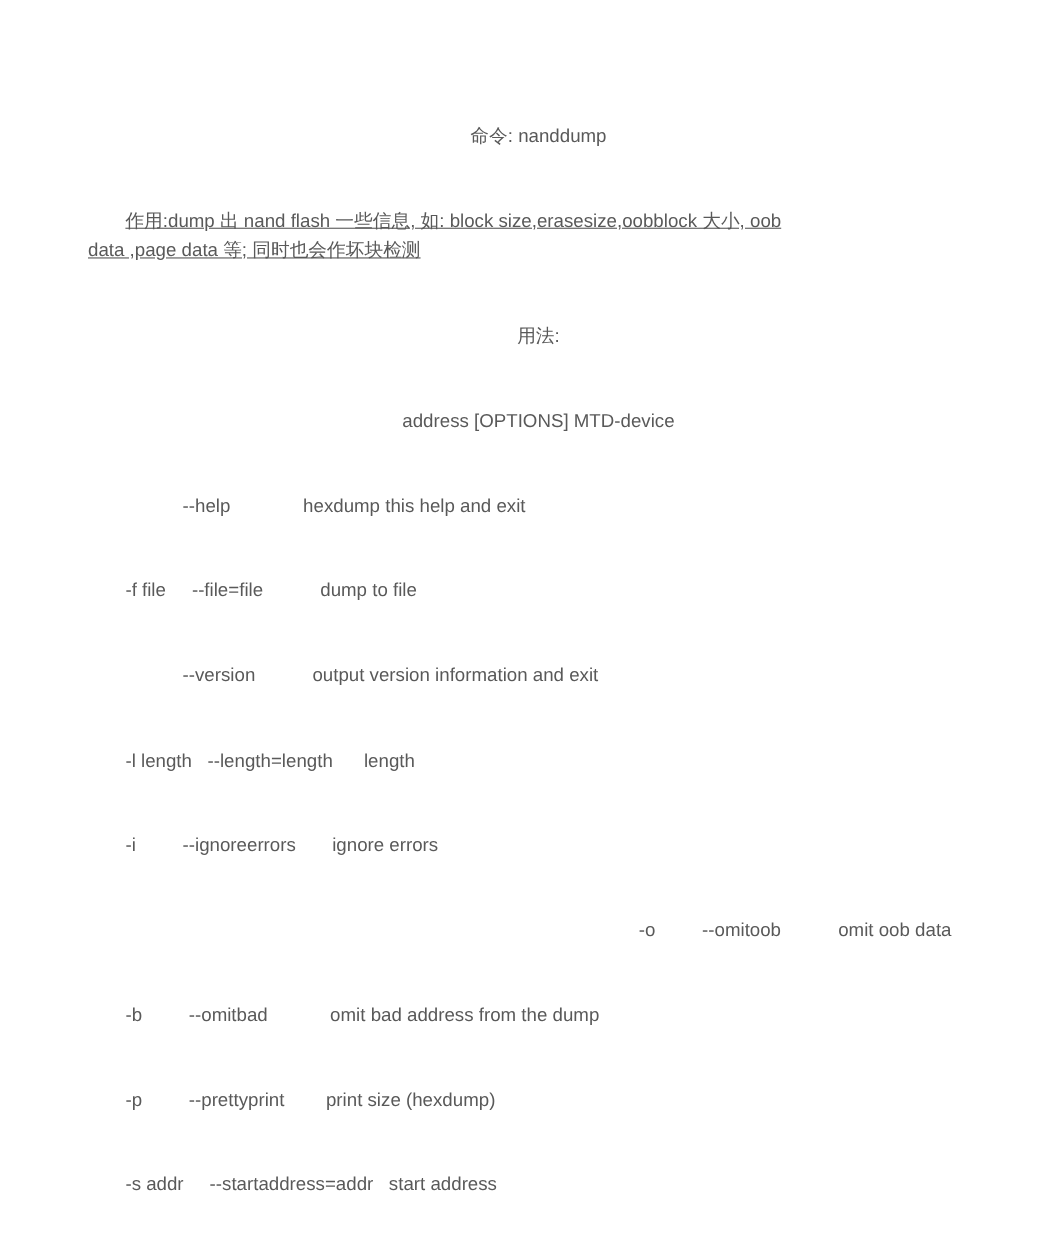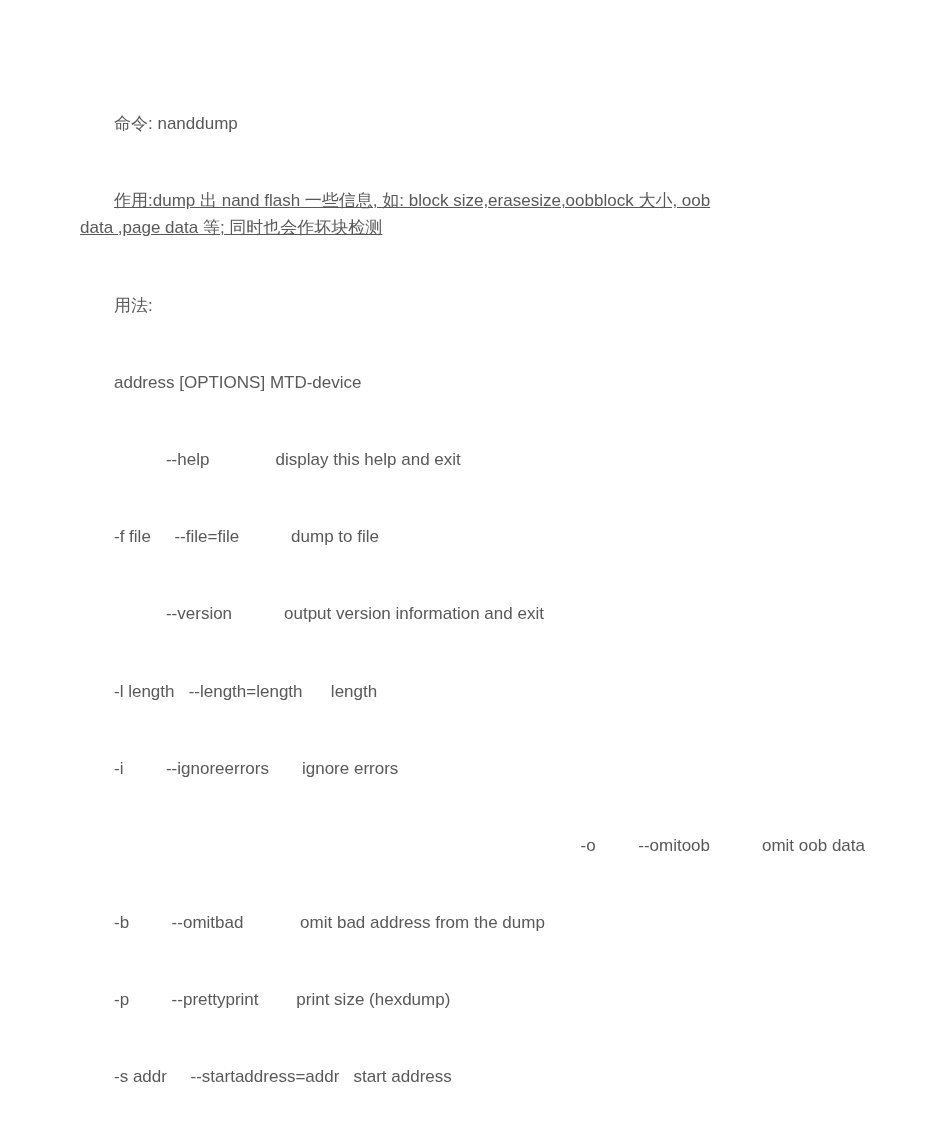--- a/index.html
+++ b/index.html
@@ -11,20 +11,21 @@
     font-size: 17px;
     width: 945px;
   }
   .page {
     padding: 110px 80px 60px 80px;
     line-height: 1.6;
   }
   .para {
     margin-bottom: 50px;
     text-indent: 2em;
+    text-align: center;
   }
   .opt-line {
     margin-bottom: 50px;
     white-space: pre;
   }
   .hang {
     text-indent: 0;
     padding-left: 0;
     text-decoration: underline;
   }
@@ -38,21 +39,21 @@
 
   <div class="hang" style="margin-bottom:50px;">
     <div style="text-indent:2em;">作用:dump 出 nand flash 一些信息, 如: block size,erasesize,oobblock  大小, oob</div>
     <div style="text-indent:0;">data ,page data 等;  同时也会作坏块检测</div>
   </div>
 
   <div class="para">用法:</div>
 
   <div class="para">address [OPTIONS] MTD-device</div>
 
-  <div class="opt-line" style="text-indent:2em;">           --help              display this help and exit</div>
+  <div class="opt-line" style="text-indent:2em;">           --help              hexdump this help and exit</div>
   <div class="opt-line" style="text-indent:2em;">-f file     --file=file           dump to file</div>
   <div class="opt-line" style="text-indent:2em;">           --version           output version information and exit</div>
   <div class="opt-line" style="text-indent:2em;">-l length   --length=length      length</div>
   <div class="opt-line" style="text-indent:2em;">-i         --ignoreerrors       ignore errors</div>
   <div class="opt-line" style="text-indent:2em;text-align:right;">-o         --omitoob           omit oob data</div>
   <div class="opt-line" style="text-indent:2em;">-b         --omitbad            omit bad address from the dump</div>
   <div class="opt-line" style="text-indent:2em;">-p         --prettyprint        print size (hexdump)</div>
   <div class="opt-line" style="text-indent:2em;">-s addr     --startaddress=addr   start address</div>
 
 </div>

